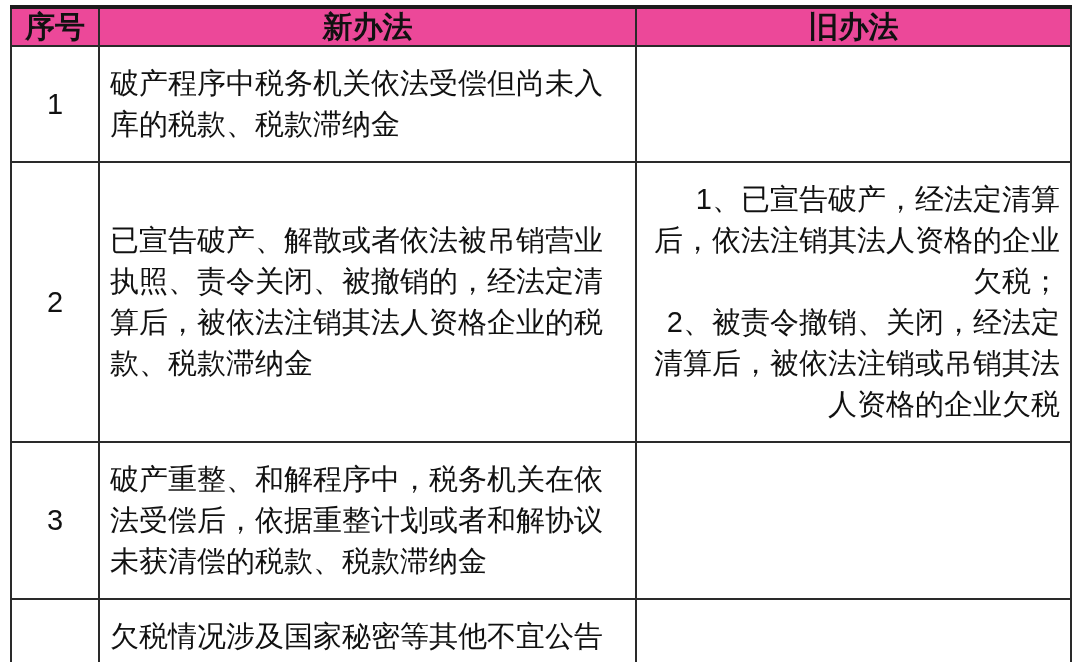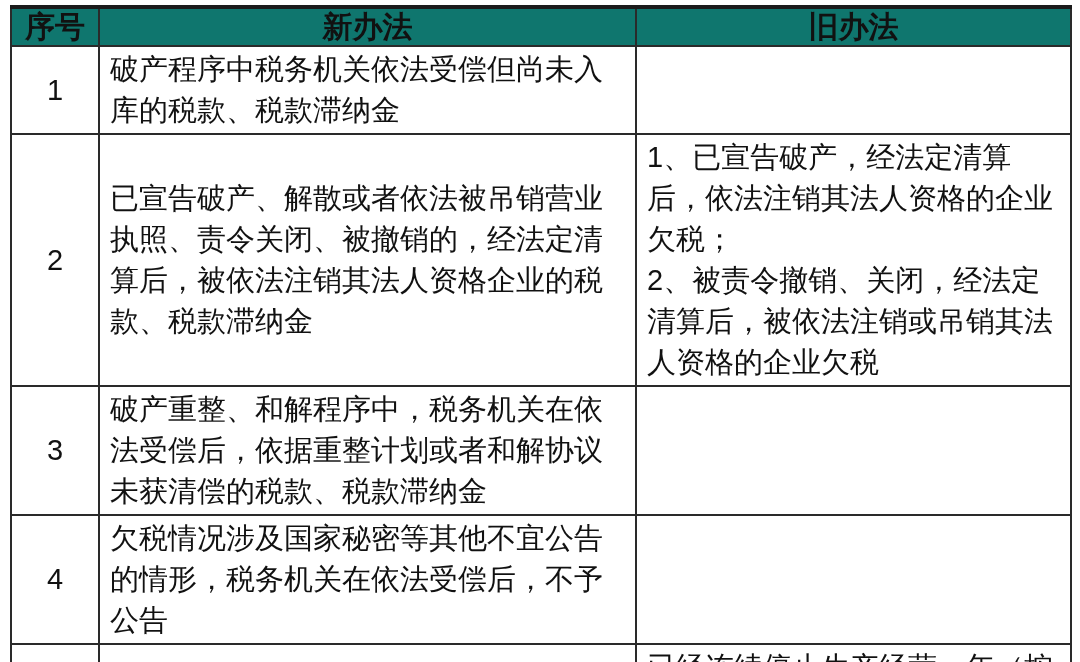--- a/index.html
+++ b/index.html
@@ -27,41 +27,41 @@
     border-bottom: 5px solid #1b1b1b;
   }
   col.c-num { width: 88px; }
   col.c-new { width: 537px; }
   col.c-old { width: 435px; }
   th, td {
     border: 2px solid #2a2a2a;
     vertical-align: middle;
     font-size: 29px;
     line-height: 41px;
-    padding: 2px 10px;
+    padding: 16px 10px;
     overflow: hidden;
     box-sizing: border-box;
   }
   th.hdr {
-    background: #0f766e;
+    background: #ec4899;
     font-weight: bold;
     font-size: 30px;
     text-align: center;
     height: 37px;
     padding: 0 4px;
     line-height: 36px;
   }
   td.num {
     text-align: center;
     padding: 0;
   }
   td.new-left { text-align: left; }
   td.new-center { text-align: center; }
   td.old {
-    text-align: left;
+    text-align: right;
     white-space: pre-line;
   }
   tr.r1 { height: 83px; }
   tr.r2 { height: 201px; }
   tr.r3 { height: 124px; }
   tr.r4 { height: 83px; }
   tr.r5 { height: 77px; }
 </style>
 </head>
 <body>

